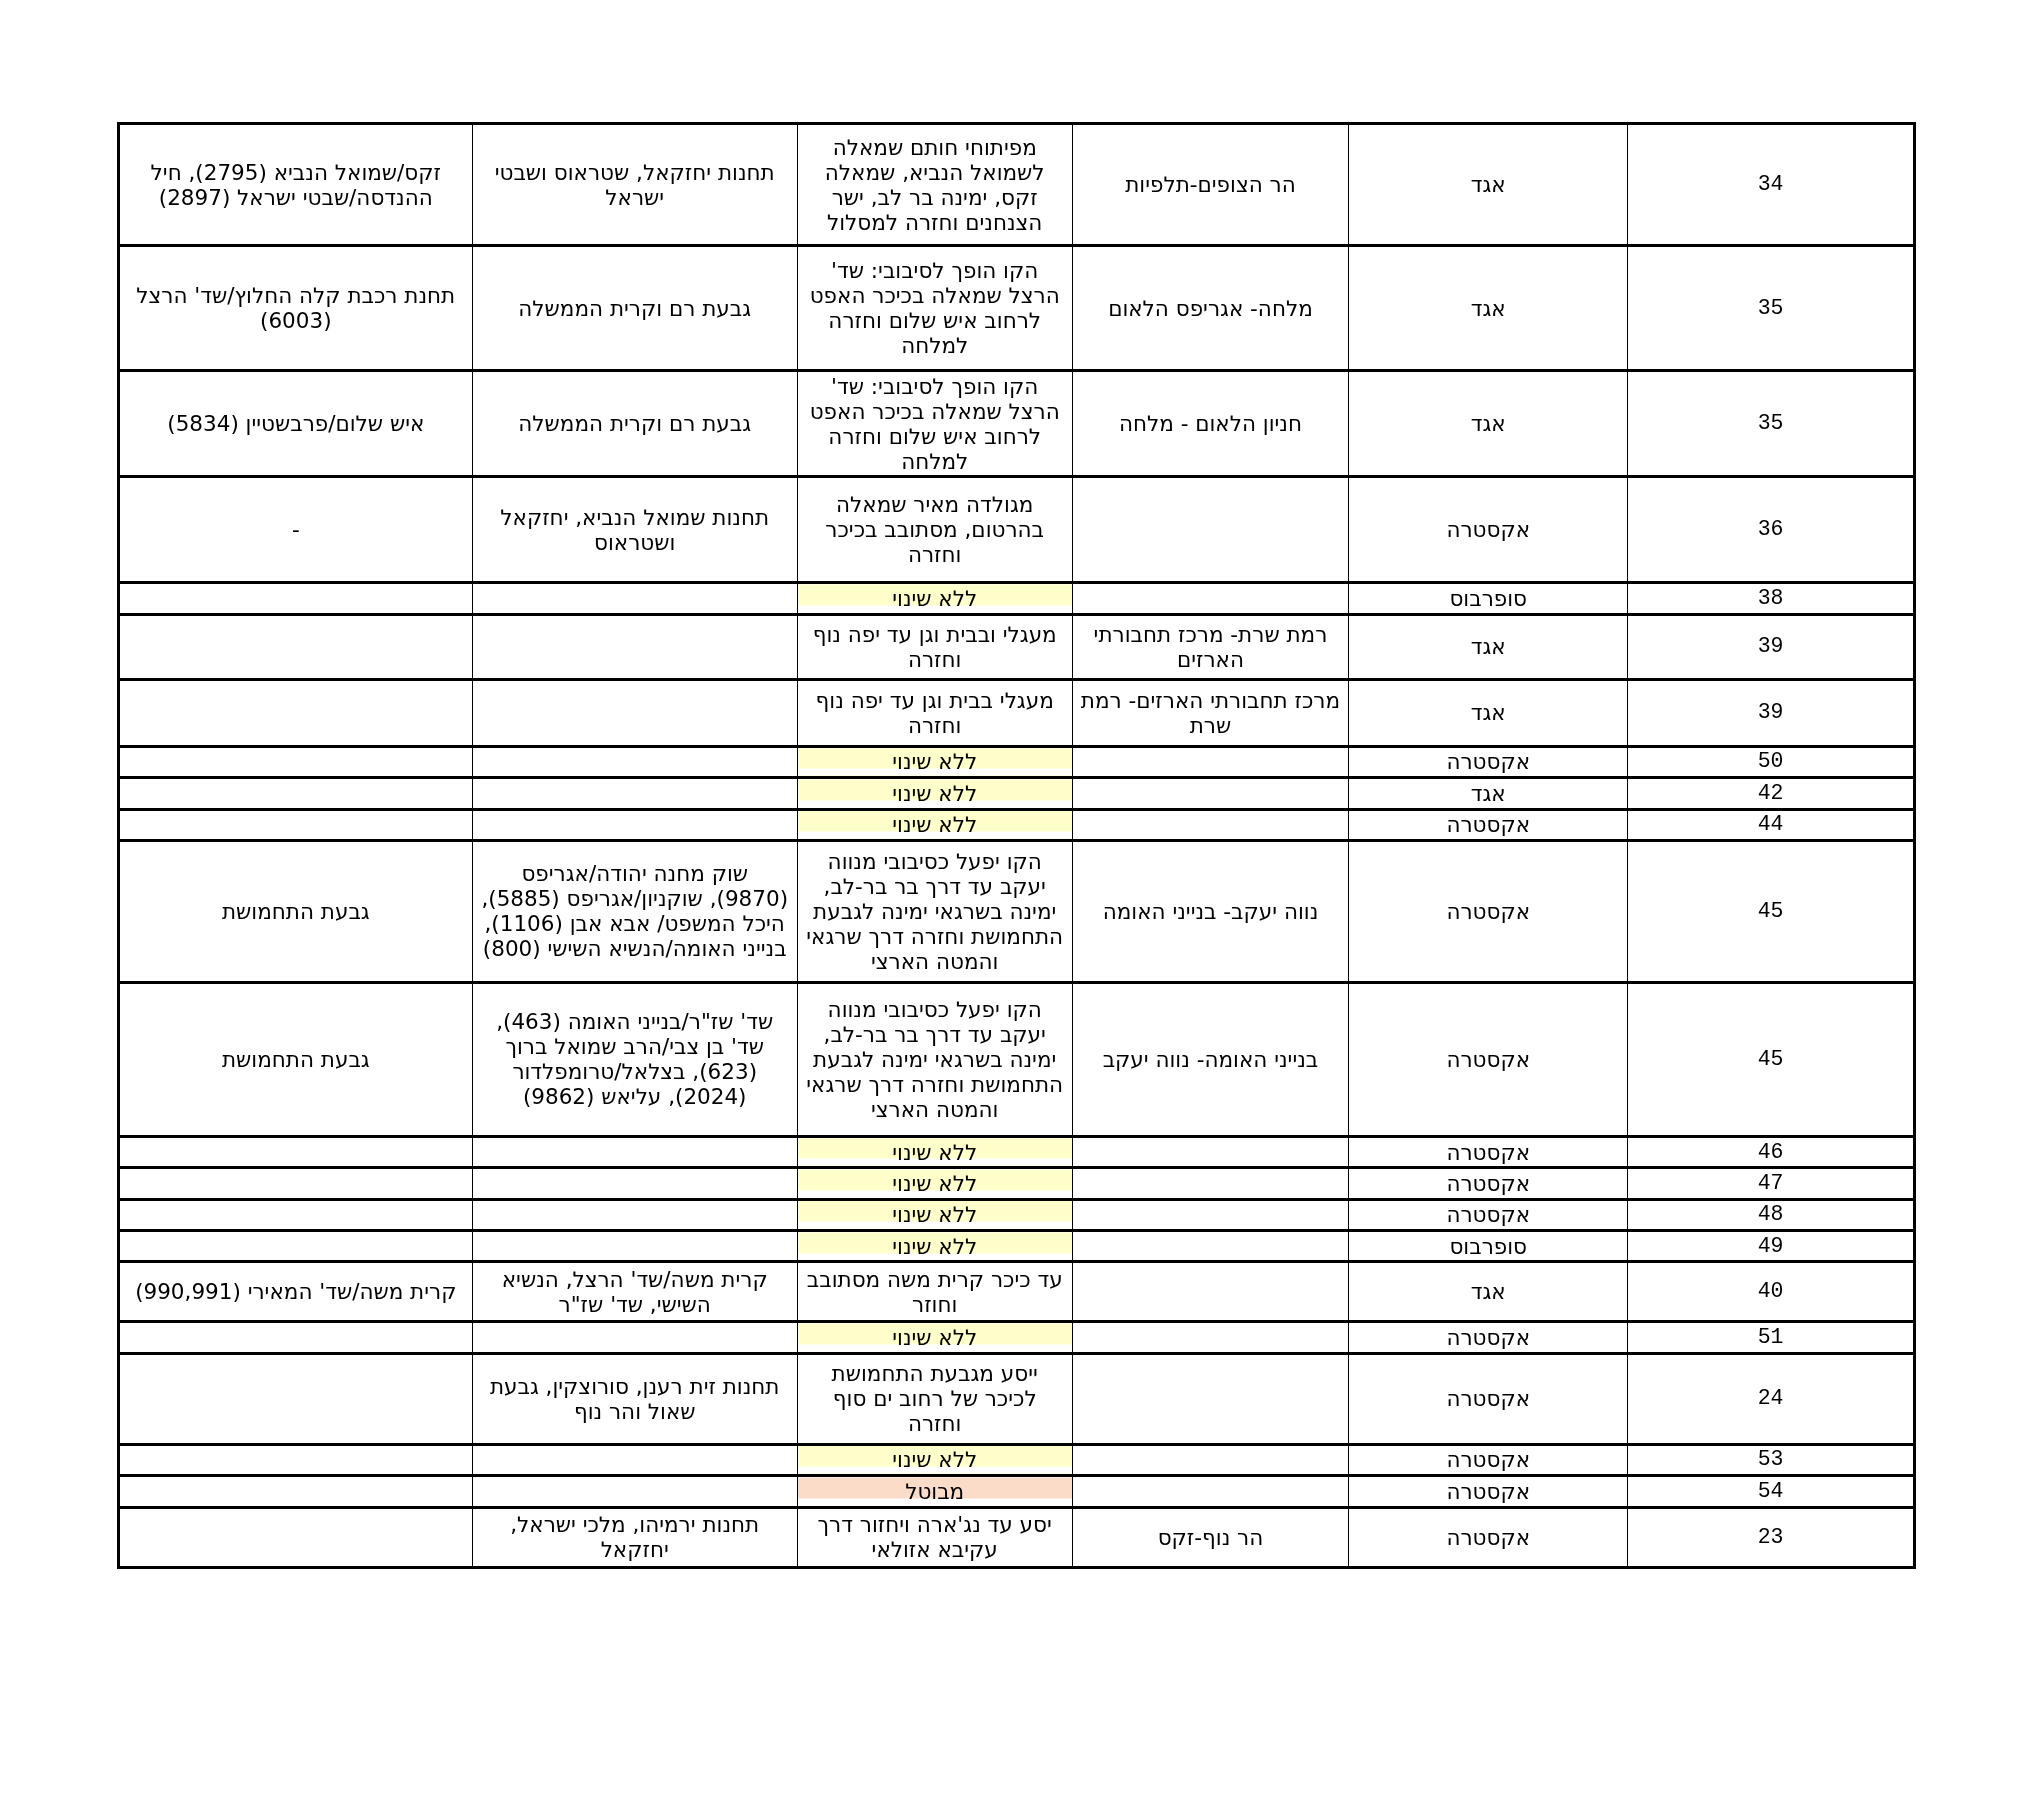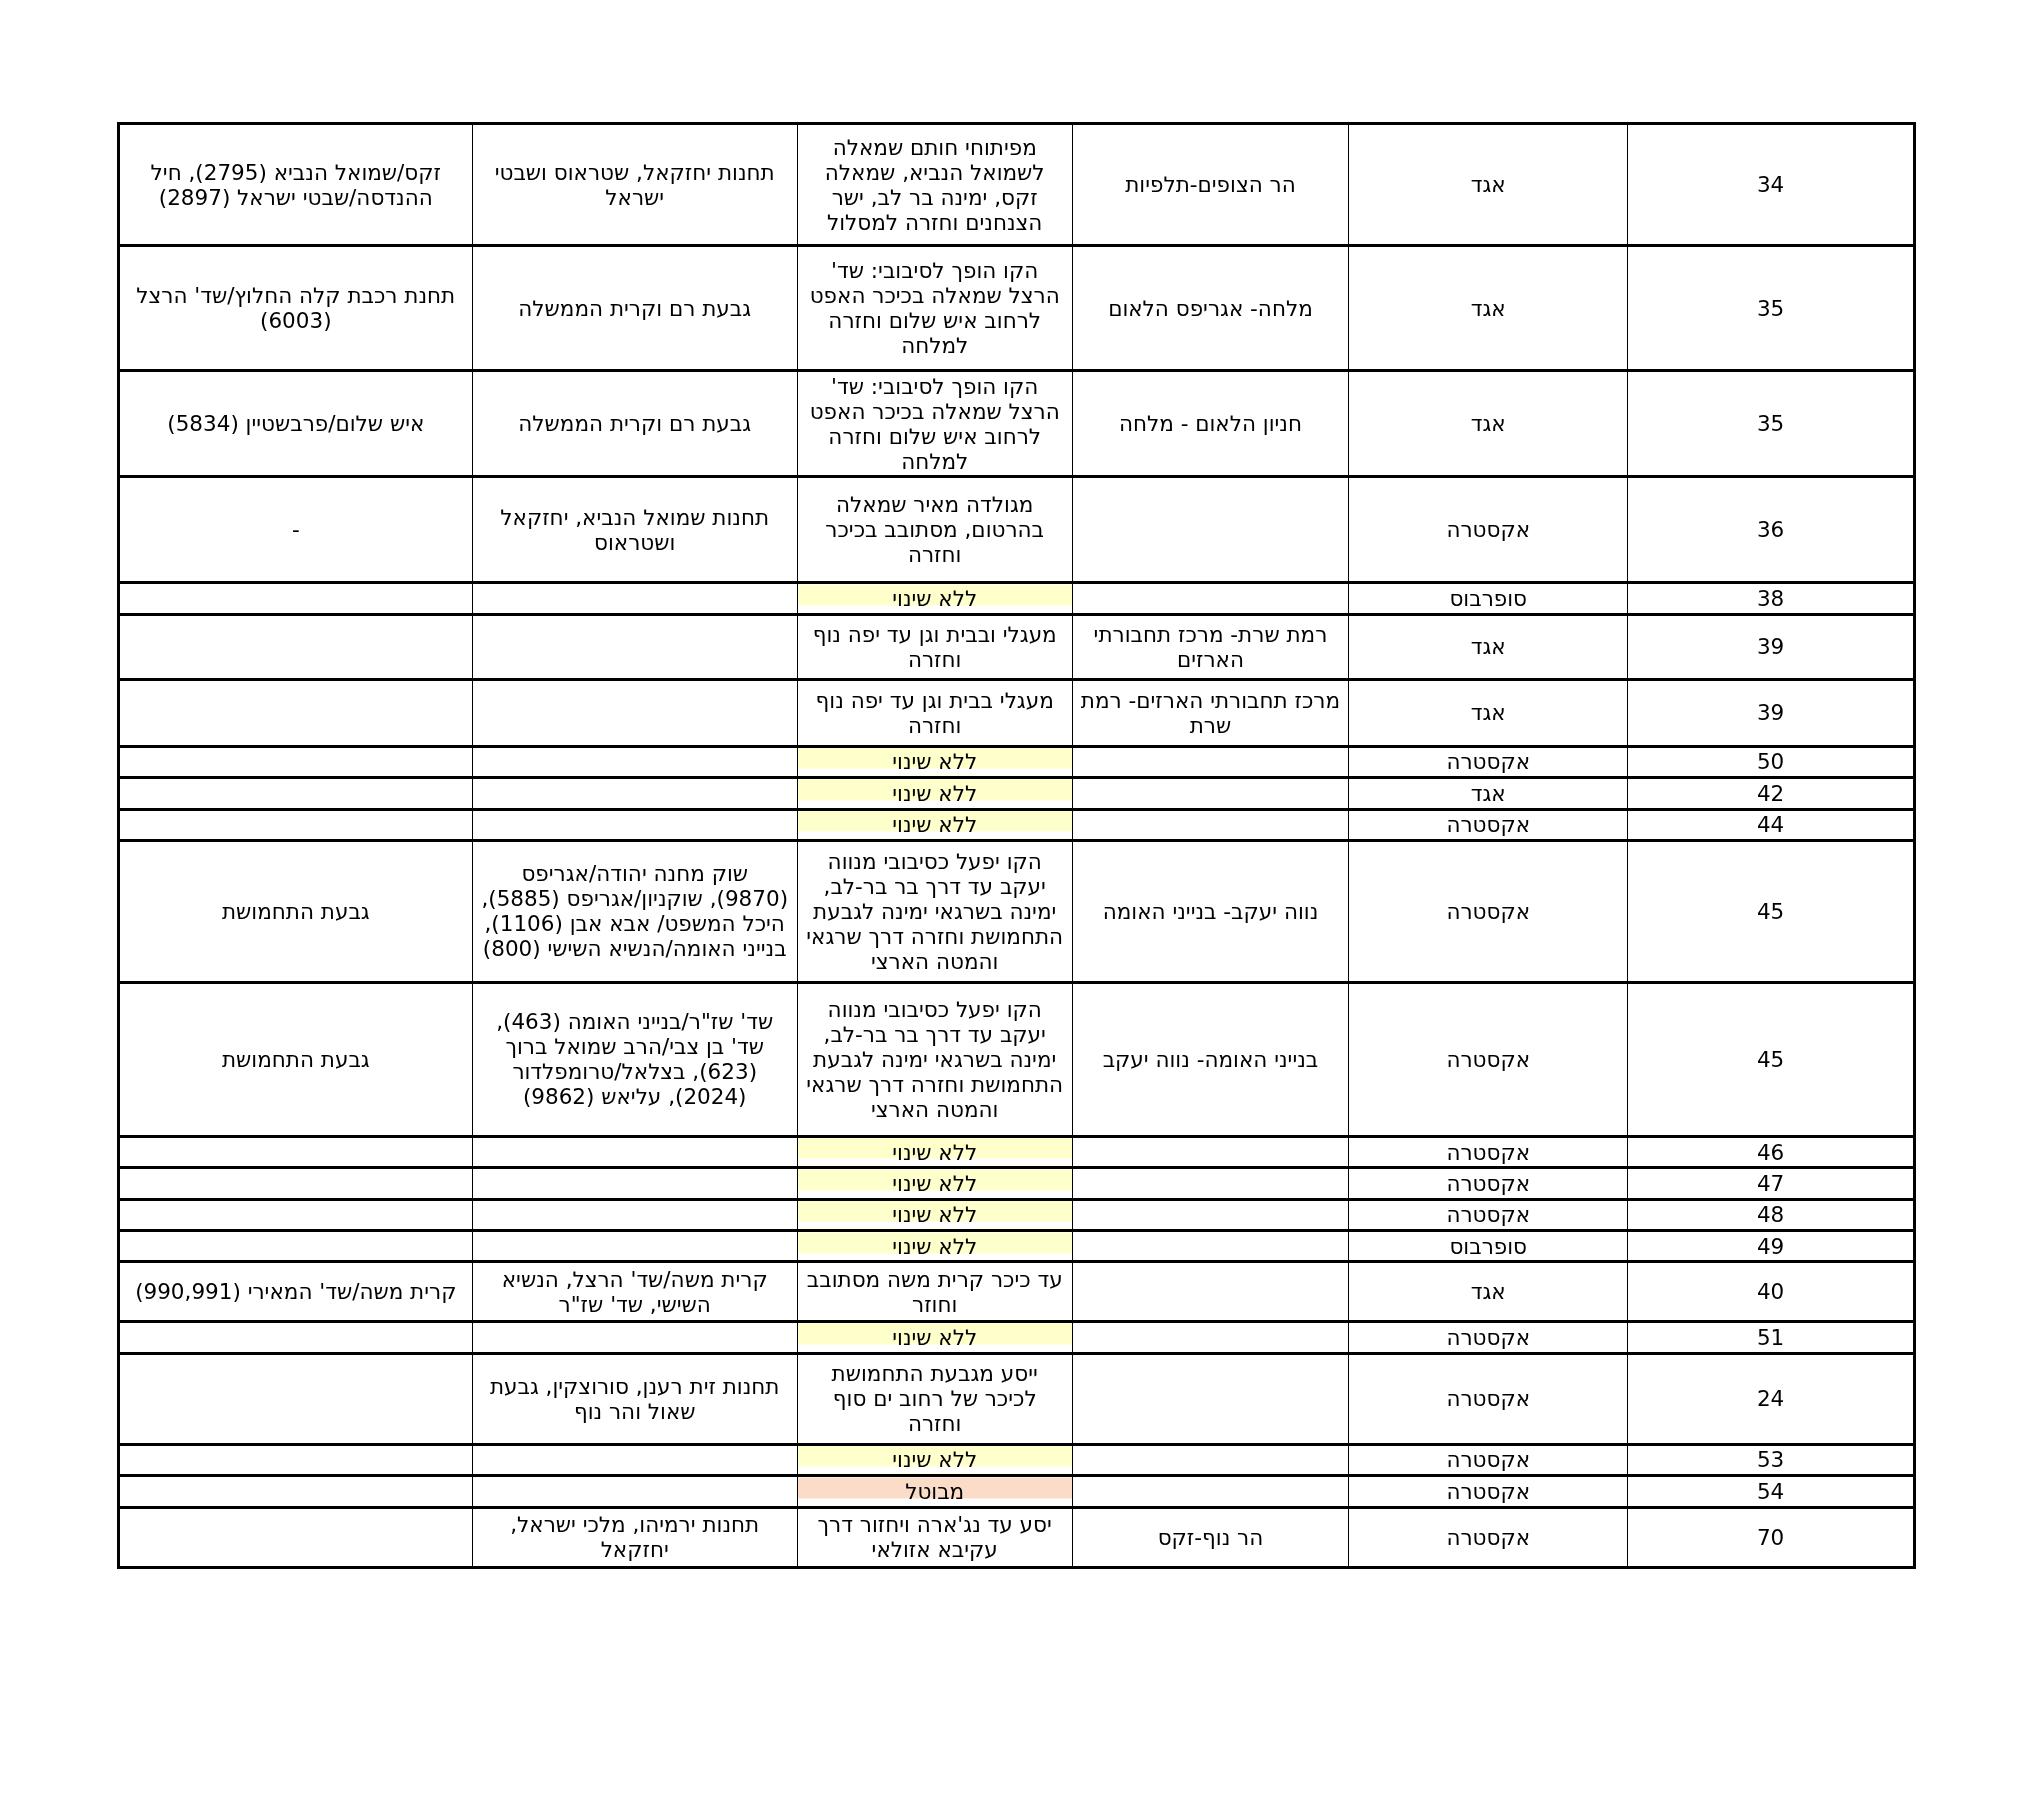--- a/index.html
+++ b/index.html
@@ -24,21 +24,21 @@
     border-bottom:3.3px solid #000;
     text-align:center;
     vertical-align:middle;
     font-size:21.5px;
     line-height:25px;
     padding:1.7px 6.6px;
     overflow:hidden;
     word-wrap:break-word;
   }
   table.routes{border:3.3px solid #000;}
-  td.c-line{font-size:23px;}
+  td.c-line{font-size:23px;font-family:Liberation Mono, monospace;}
   td.hl{vertical-align:top;line-height:23px;padding-top:1.7px;}
   
   col.w-line{width:284px;}
   col.w-op{width:276px;}
   col.w-route{width:274px;}
   col.w-change{width:272px;}
   col.w-stations{width:322px;}
   col.w-details{width:350px;}
 </style>
 </head>
@@ -217,21 +217,21 @@
         </tr>
         <tr style="height: 27px;">
           <td class="c-line">54</td>
           <td>אקסטרה</td>
           <td></td>
           <td class="hl" style="background: linear-gradient(rgb(251, 220, 200) 0px, rgb(251, 220, 200) 74%, rgb(255, 255, 255) 74%);">מבוטל</td>
           <td></td>
           <td></td>
         </tr>
         <tr style="height: 60px;">
-          <td class="c-line">70</td>
+          <td class="c-line">23</td>
           <td>אקסטרה</td>
           <td>הר נוף-זקס</td>
           <td>יסע עד נג'ארה ויחזור דרך עקיבא אזולאי</td>
           <td>תחנות ירמיהו, מלכי ישראל, יחזקאל</td>
           <td></td>
         </tr>
       </tbody>
   </table>
 </div>
 

